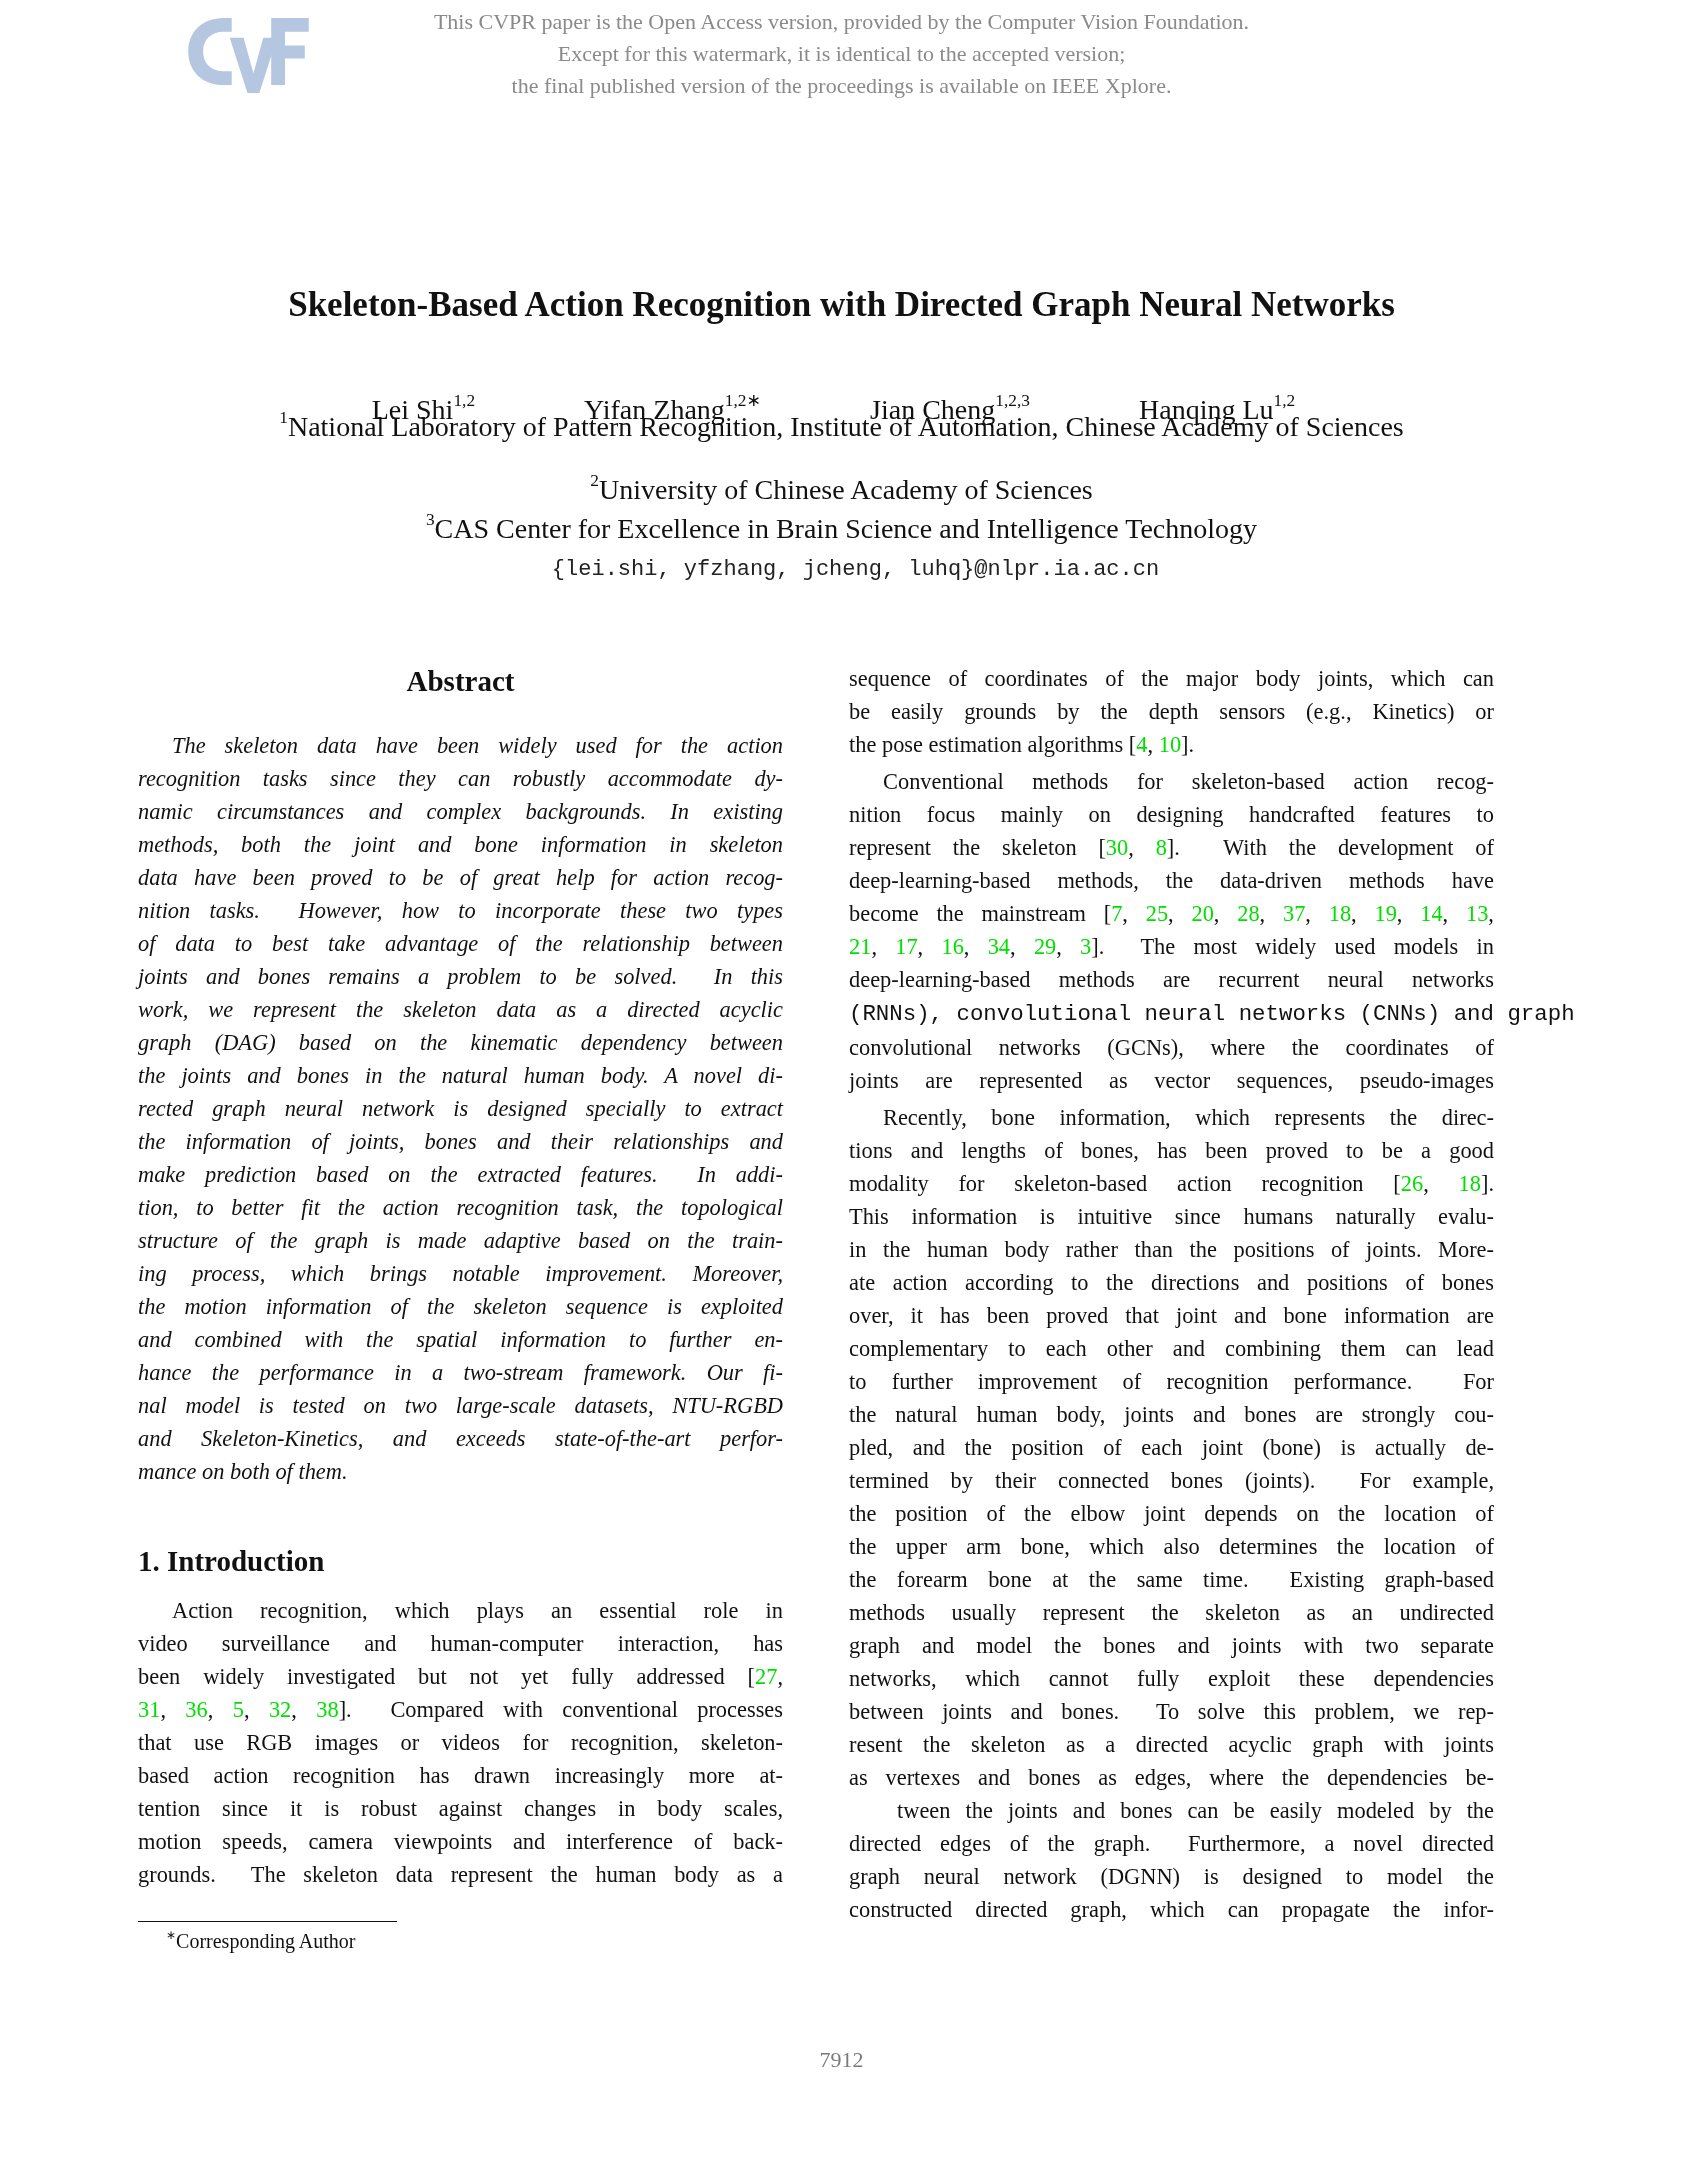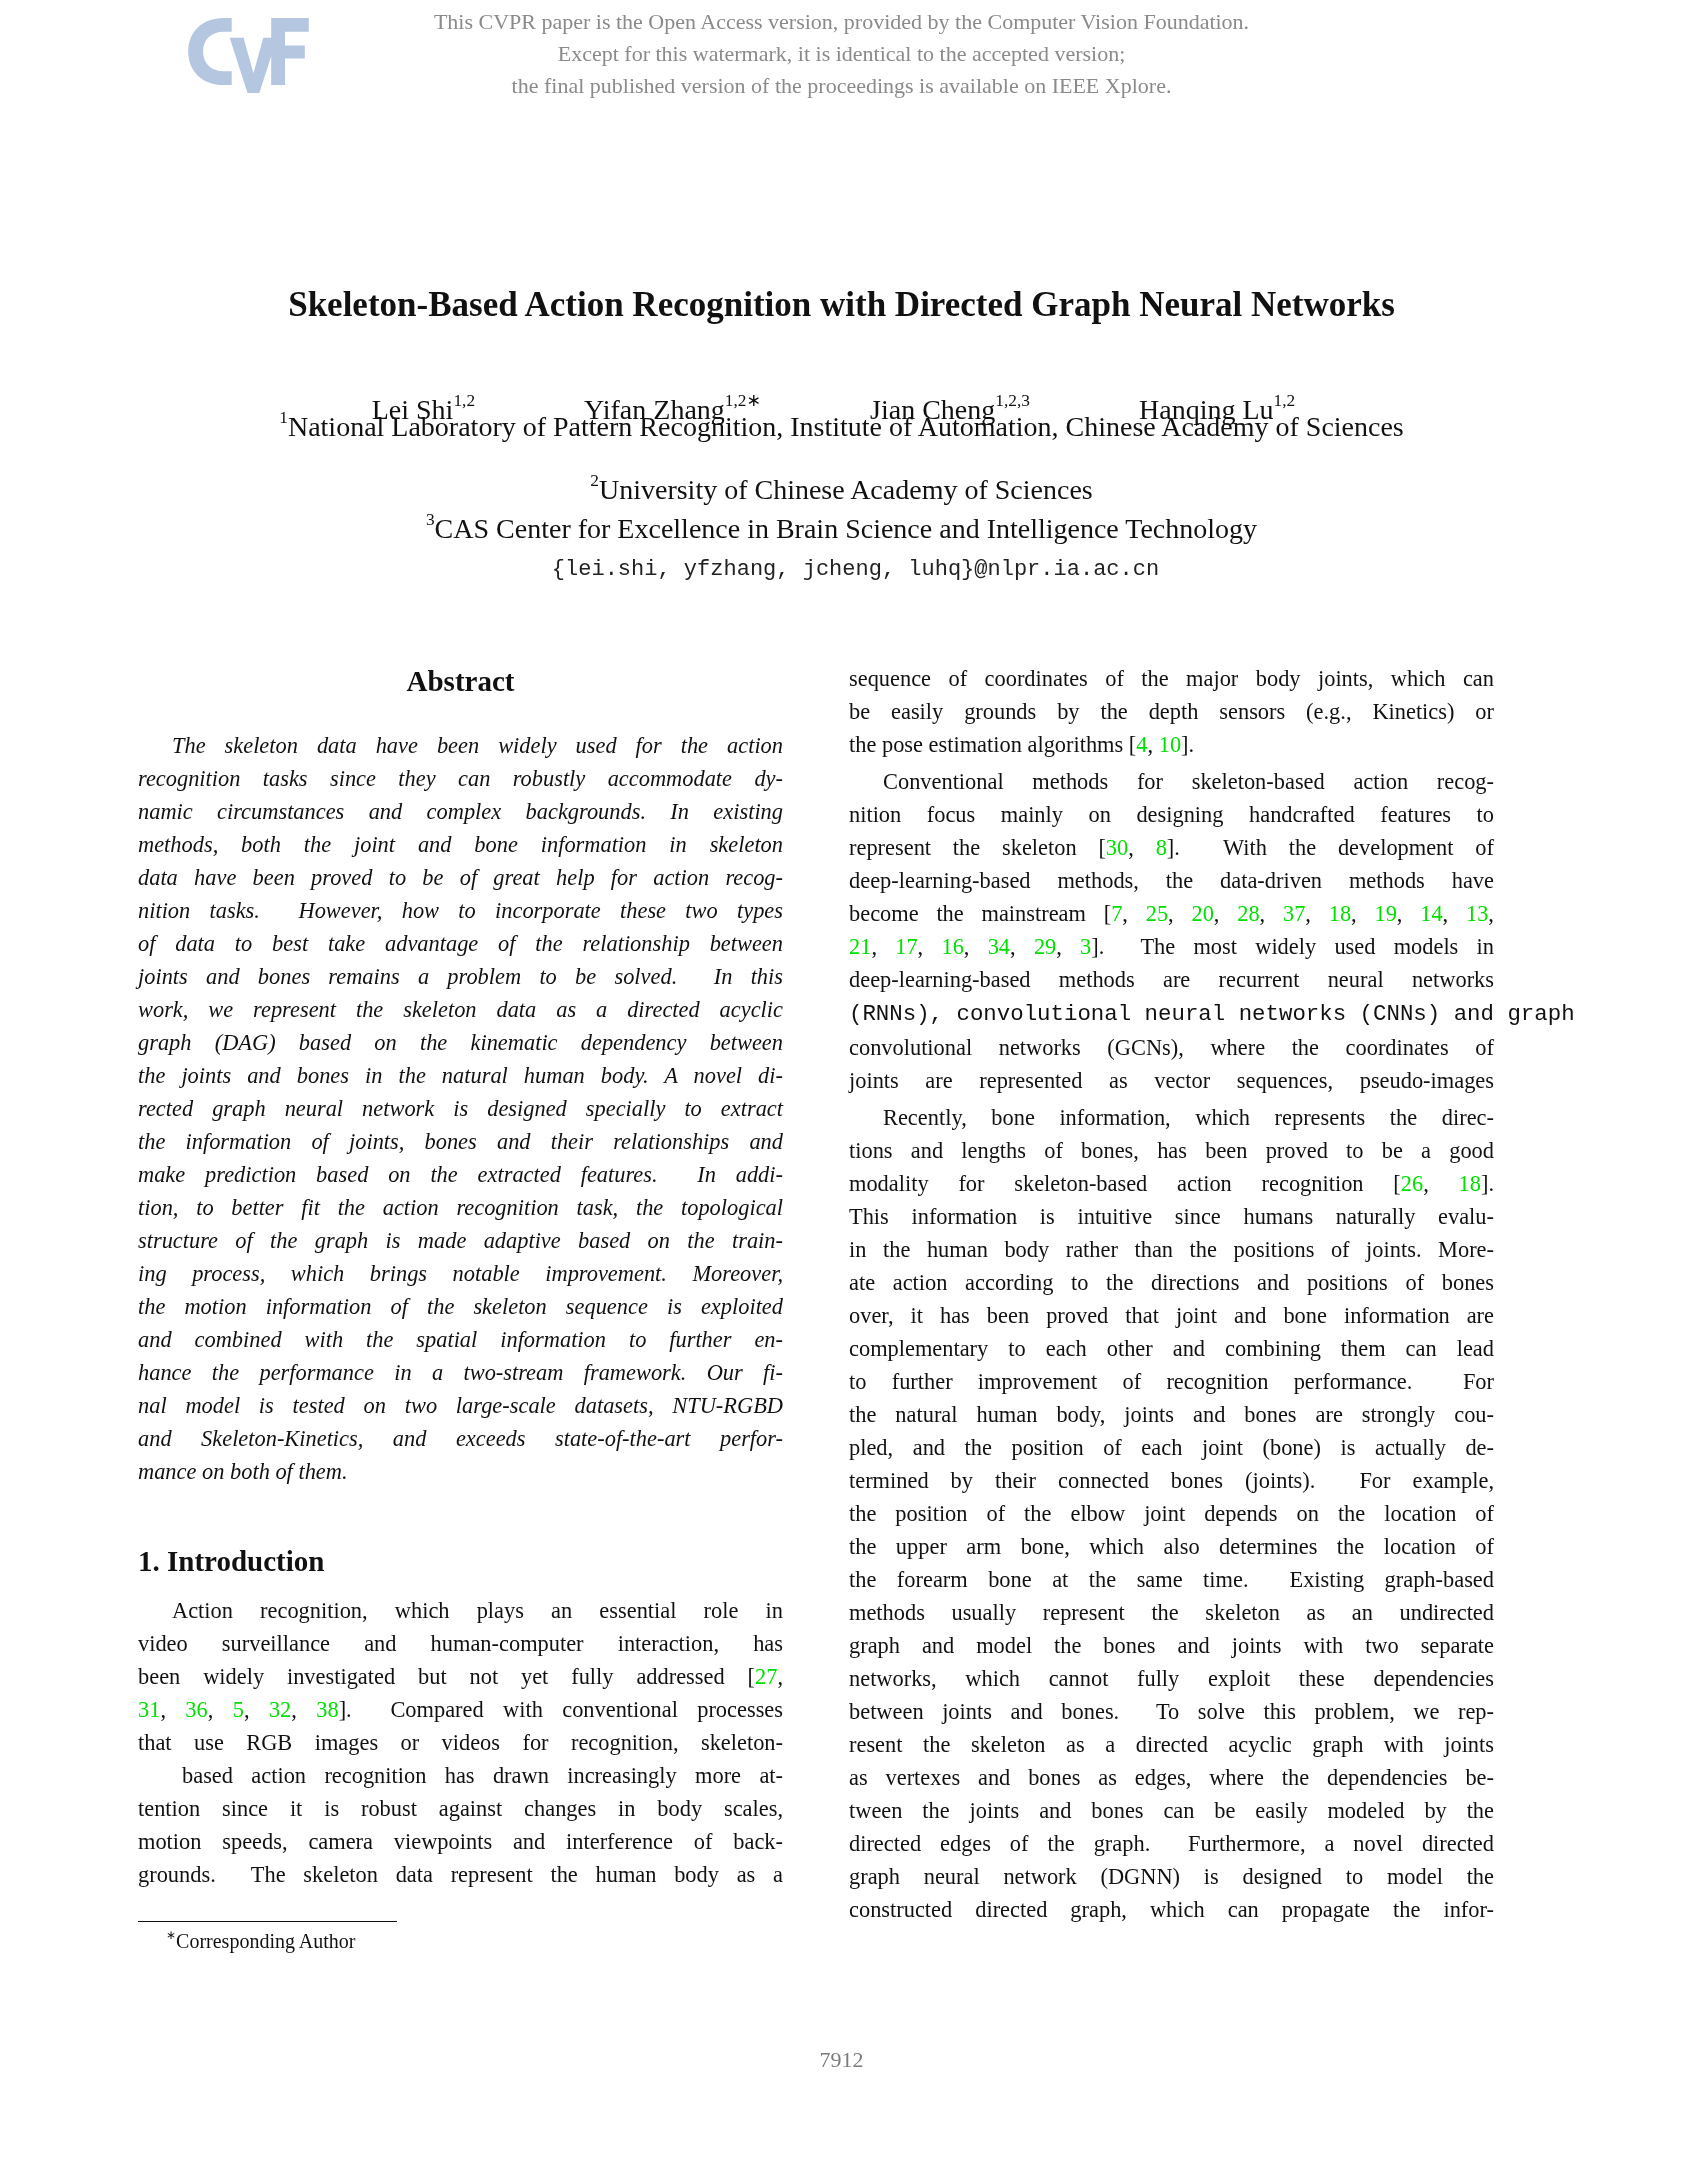--- a/index.html
+++ b/index.html
@@ -96,21 +96,21 @@
     </div>
   <div style="height:55px"></div>
   <div class="heading">1. Introduction</div>
   <div style="height:15px"></div>
   <div id="intro-left">
       <span class="line ind"><span style="white-space: pre;">Action recognition, which plays an essential role in</span></span>
       <span class="line"><span style="white-space: pre;">video surveillance and human-computer interaction, has</span></span>
       <span class="line"><span style="white-space: pre;">been widely investigated but not yet fully addressed [</span><span class="cite" style="white-space: pre;">27</span><span style="white-space: pre;">,</span></span>
       <span class="line"><span class="cite" style="white-space: pre;">31</span><span style="white-space: pre;">, </span><span class="cite" style="white-space: pre;">36</span><span style="white-space: pre;">, </span><span class="cite" style="white-space: pre;">5</span><span style="white-space: pre;">, </span><span class="cite" style="white-space: pre;">32</span><span style="white-space: pre;">, </span><span class="cite" style="white-space: pre;">38</span><span style="white-space: pre;">].  Compared with conventional processes</span></span>
       <span class="line"><span style="white-space: pre;">that use RGB images or videos for recognition, skeleton-</span></span>
-      <span class="line"><span style="white-space: pre; margin-left: 44px;">based action recognition has drawn increasingly more at-</span></span>
+      <span class="line"><span style="white-space: pre;">based action recognition has drawn increasingly more at-</span></span>
       <span class="line"><span style="white-space: pre;">tention since it is robust against changes in body scales,</span></span>
       <span class="line"><span style="white-space: pre;">motion speeds, camera viewpoints and interference of back-</span></span>
       <span class="line"><span style="white-space: pre;">grounds.  The skeleton data represent the human body as a</span></span>
     </div>
 </div>
 
 <div class="abs col right" style="top:662px" id="intro-right">
     <div>
       <span class="line"><span style="white-space: pre;">sequence of coordinates of the major body joints, which can</span></span>
       <span class="line"><span style="white-space: pre;">be easily grounds by the depth sensors (e.g., Kinetics) or</span></span>
@@ -143,21 +143,21 @@
       <span class="line"><span style="white-space: pre;">termined by their connected bones (joints).  For example,</span></span>
       <span class="line"><span style="white-space: pre;">the position of the elbow joint depends on the location of</span></span>
       <span class="line"><span style="white-space: pre;">the upper arm bone, which also determines the location of</span></span>
       <span class="line"><span style="white-space: pre;">the forearm bone at the same time.  Existing graph-based</span></span>
       <span class="line"><span style="white-space: pre;">methods usually represent the skeleton as an undirected</span></span>
       <span class="line"><span style="white-space: pre;">graph and model the bones and joints with two separate</span></span>
       <span class="line"><span style="white-space: pre;">networks, which cannot fully exploit these dependencies</span></span>
       <span class="line"><span style="white-space: pre;">between joints and bones.  To solve this problem, we rep-</span></span>
       <span class="line"><span style="white-space: pre;">resent the skeleton as a directed acyclic graph with joints</span></span>
       <span class="line"><span style="white-space: pre;">as vertexes and bones as edges, where the dependencies be-</span></span>
-      <span class="line"><span style="white-space: pre;">tween the joints and bones can be easily modeled by the</span></span>
+      <span class="line"><span style="white-space: pre; margin-left: 48px;">tween the joints and bones can be easily modeled by the</span></span>
       <span class="line"><span style="white-space: pre;">directed edges of the graph.  Furthermore, a novel directed</span></span>
       <span class="line"><span style="white-space: pre;">graph neural network (DGNN) is designed to model the</span></span>
       <span class="line"><span style="white-space: pre; margin-top: 42px;">constructed directed graph, which can propagate the infor-</span></span>
     </div>
   </div>
 
 <div class="abs fn-rule"></div>
 <div class="abs footnote"><sup>∗</sup><span>Corresponding Author</span></div>
 
 <div class="abs pagenum">7912</div>

